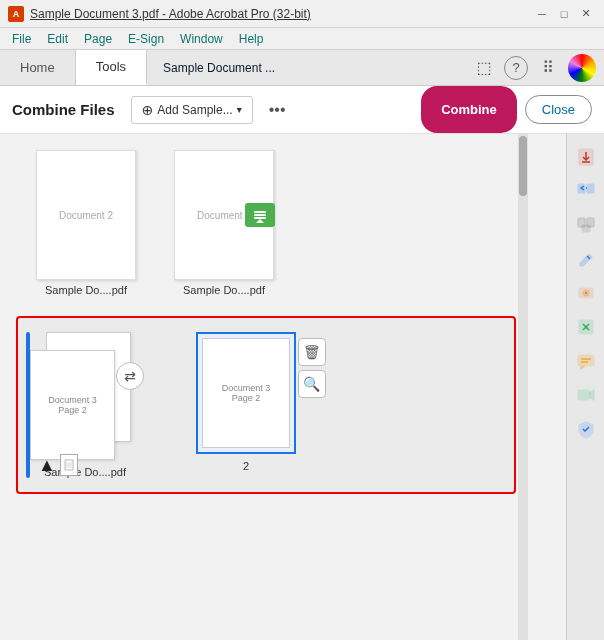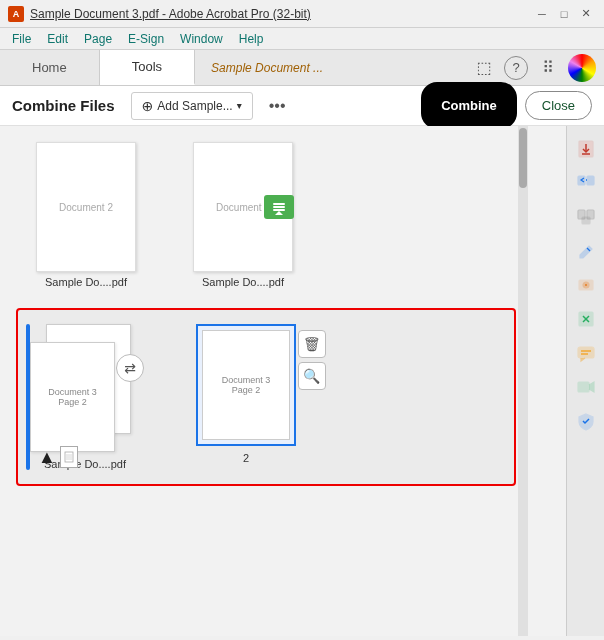--- a/index.html
+++ b/index.html
@@ -70,42 +70,41 @@
 
     
     .tab-bar {
       background: #e8e8e8;
       height: 36px;
       display: flex;
       align-items: stretch;
       border-bottom: 1px solid #ccc;
     }
     .tab {
-      padding: 0 32px;
+      padding: 0 20px;
       display: flex;
       align-items: center;
       font-size: 13px;
       color: #555;
       cursor: pointer;
       border-right: 1px solid #ccc;
     }
     .tab.active {
       background: #fff;
       color: #333;
       font-weight: 500;
       border-bottom: 2px solid #fff;
     }
     .tab-document {
       flex: 1;
       display: flex;
       align-items: center;
       padding: 0 16px;
       font-size: 12px;
-      color: #a16207;
-      font-style: italic;
+      color: #0f172a;
     }
     .tab-bar-right {
       display: flex;
       align-items: center;
       gap: 6px;
       padding-right: 8px;
     }
     .tab-bar-icon-btn {
       width: 28px; height: 28px;
       display: flex; align-items: center; justify-content: center;
@@ -113,21 +112,21 @@
     }
     .colorful-icon {
       width: 28px; height: 28px;
       border-radius: 50%;
       background: conic-gradient(red, orange, yellow, green, blue, violet, red);
     }
 
     
     .toolbar {
       background: #fff;
-      height: 40px;
+      height: 48px;
       display: flex;
       align-items: center;
       padding: 0 12px;
       border-bottom: 1px solid #e0e0e0;
       gap: 8px;
     }
     .toolbar-title {
       font-size: 15px;
       font-weight: 600;
       color: #222;
@@ -148,32 +147,32 @@
     .more-btn {
       padding: 5px 8px;
       border: none;
       background: none;
       font-size: 16px;
       color: #555;
       cursor: pointer;
     }
     .toolbar-spacer { flex: 1; }
     .combine-btn {
-      background: #000000;
+      background: #be185d;
       color: white;
       border: none;
       border-radius: 16px;
       padding: 16px 20px;
       font-size: 13px;
       font-weight: 600;
       cursor: pointer;
     }
     .close-toolbar-btn {
       background: white;
-      color: #14532d;
+      color: #0369a1;
       border: 1.5px solid #888;
       border-radius: 16px;
       padding: 6px 16px;
       font-size: 13px;
       cursor: pointer;
     }
 
     
     .content-area {
       display: flex;
@@ -206,21 +205,21 @@
       background: #f2f2f2;
       padding: 16px;
       padding-right: 50px;
       overflow: hidden;
       position: relative;
     }
 
     
     .docs-row {
       display: flex;
-      gap: 27px;
+      gap: 8px;
       margin-bottom: 20px;
       padding: 0 20px;
     }
     .doc-card {
       display: flex;
       flex-direction: column;
       align-items: center;
       gap: 4px;
       cursor: pointer;
     }

